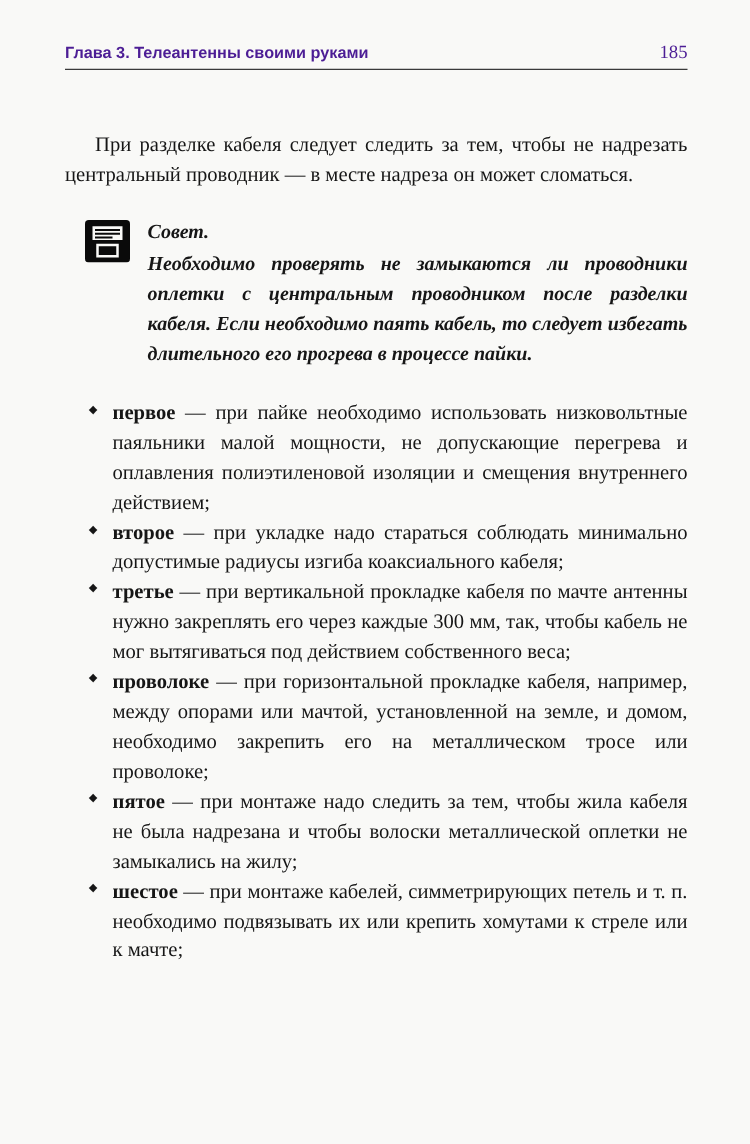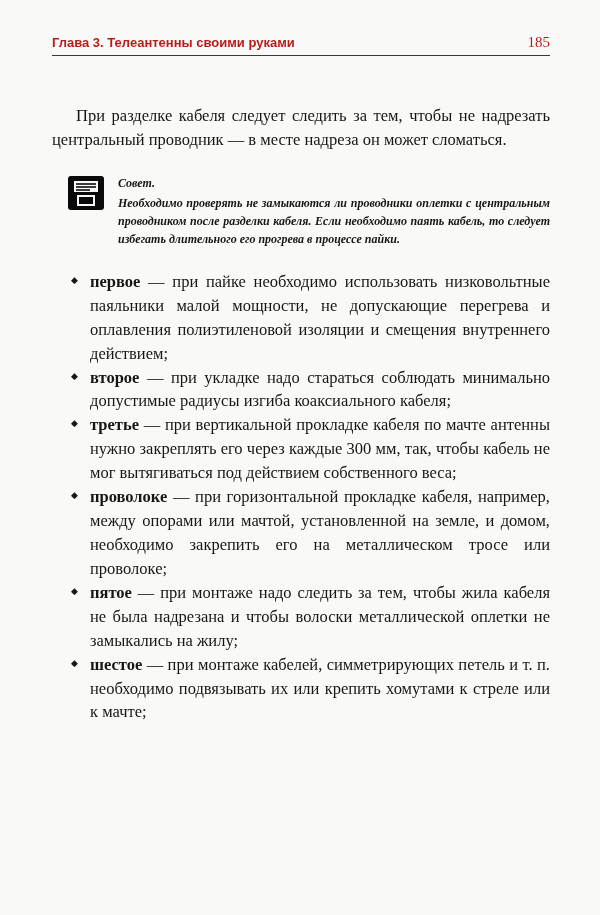--- a/index.html
+++ b/index.html
@@ -19,21 +19,21 @@
     overflow: hidden;
   }
   
   .page-header {
     display: flex;
     justify-content: space-between;
     align-items: baseline;
     font-family: "Liberation Sans", sans-serif;
     font-size: 13px;
     font-weight: bold;
-    color: #b91c1c;
+    color: #4c1d95;
     padding-bottom: 4px;
   }
   .page-header .pagenum {
     font-family: "Liberation Serif", serif;
     font-size: 15px;
     font-weight: normal;
   }
   .header-rule {
     border: 0;
     border-top: 1.5px solid #3a3a3a;
@@ -56,21 +56,21 @@
     margin: 22px 0 22px 16px;
   }
   .tip-icon-wrap {
     flex: 0 0 50px;
     padding-top: 2px;
   }
   .tip-text {
     flex: 1;
     font-style: italic;
     font-weight: bold;
-    font-size: 12px;
+    font-size: 16px;
     line-height: 1.5;
     text-align: justify;
   }
   .tip-title { margin: 0 0 2px 0; }
   .tip-body  { margin: 0; }
   
   .req-list {
     margin-top: 2px;
   }
   .req-item {

